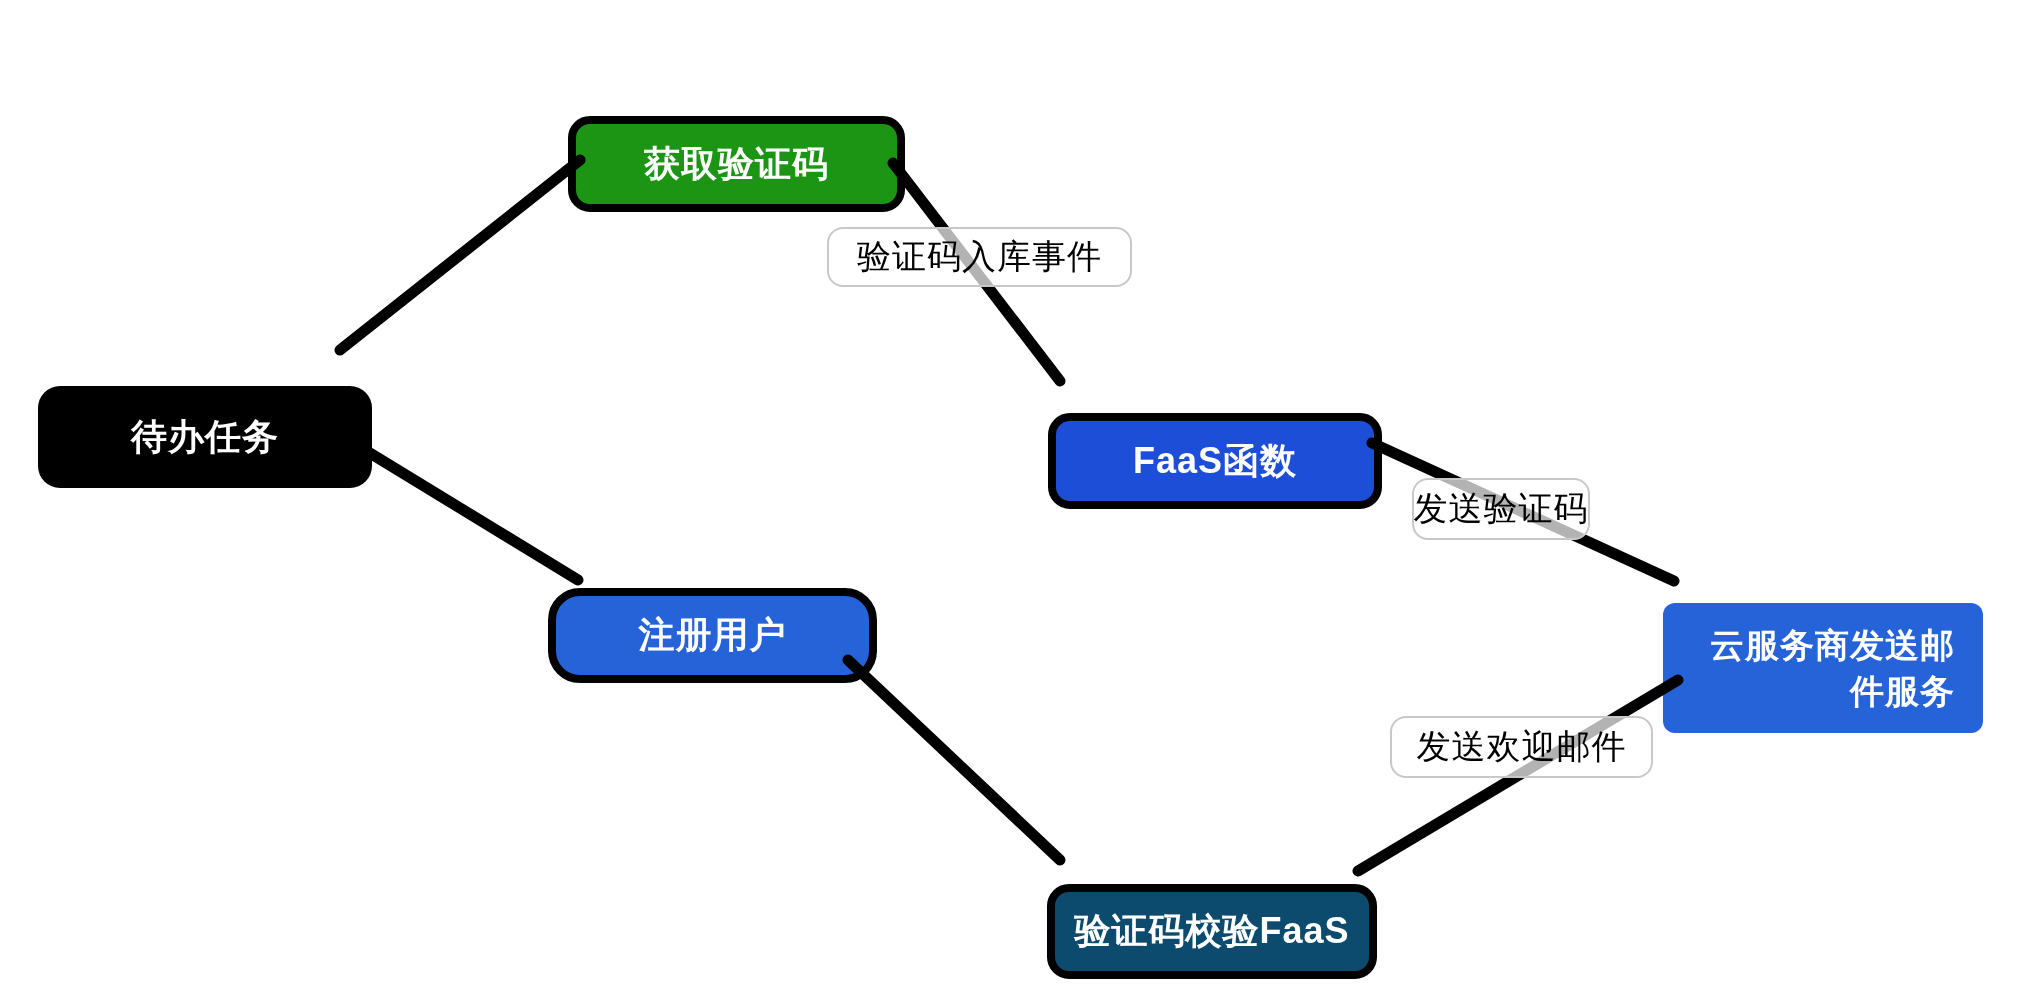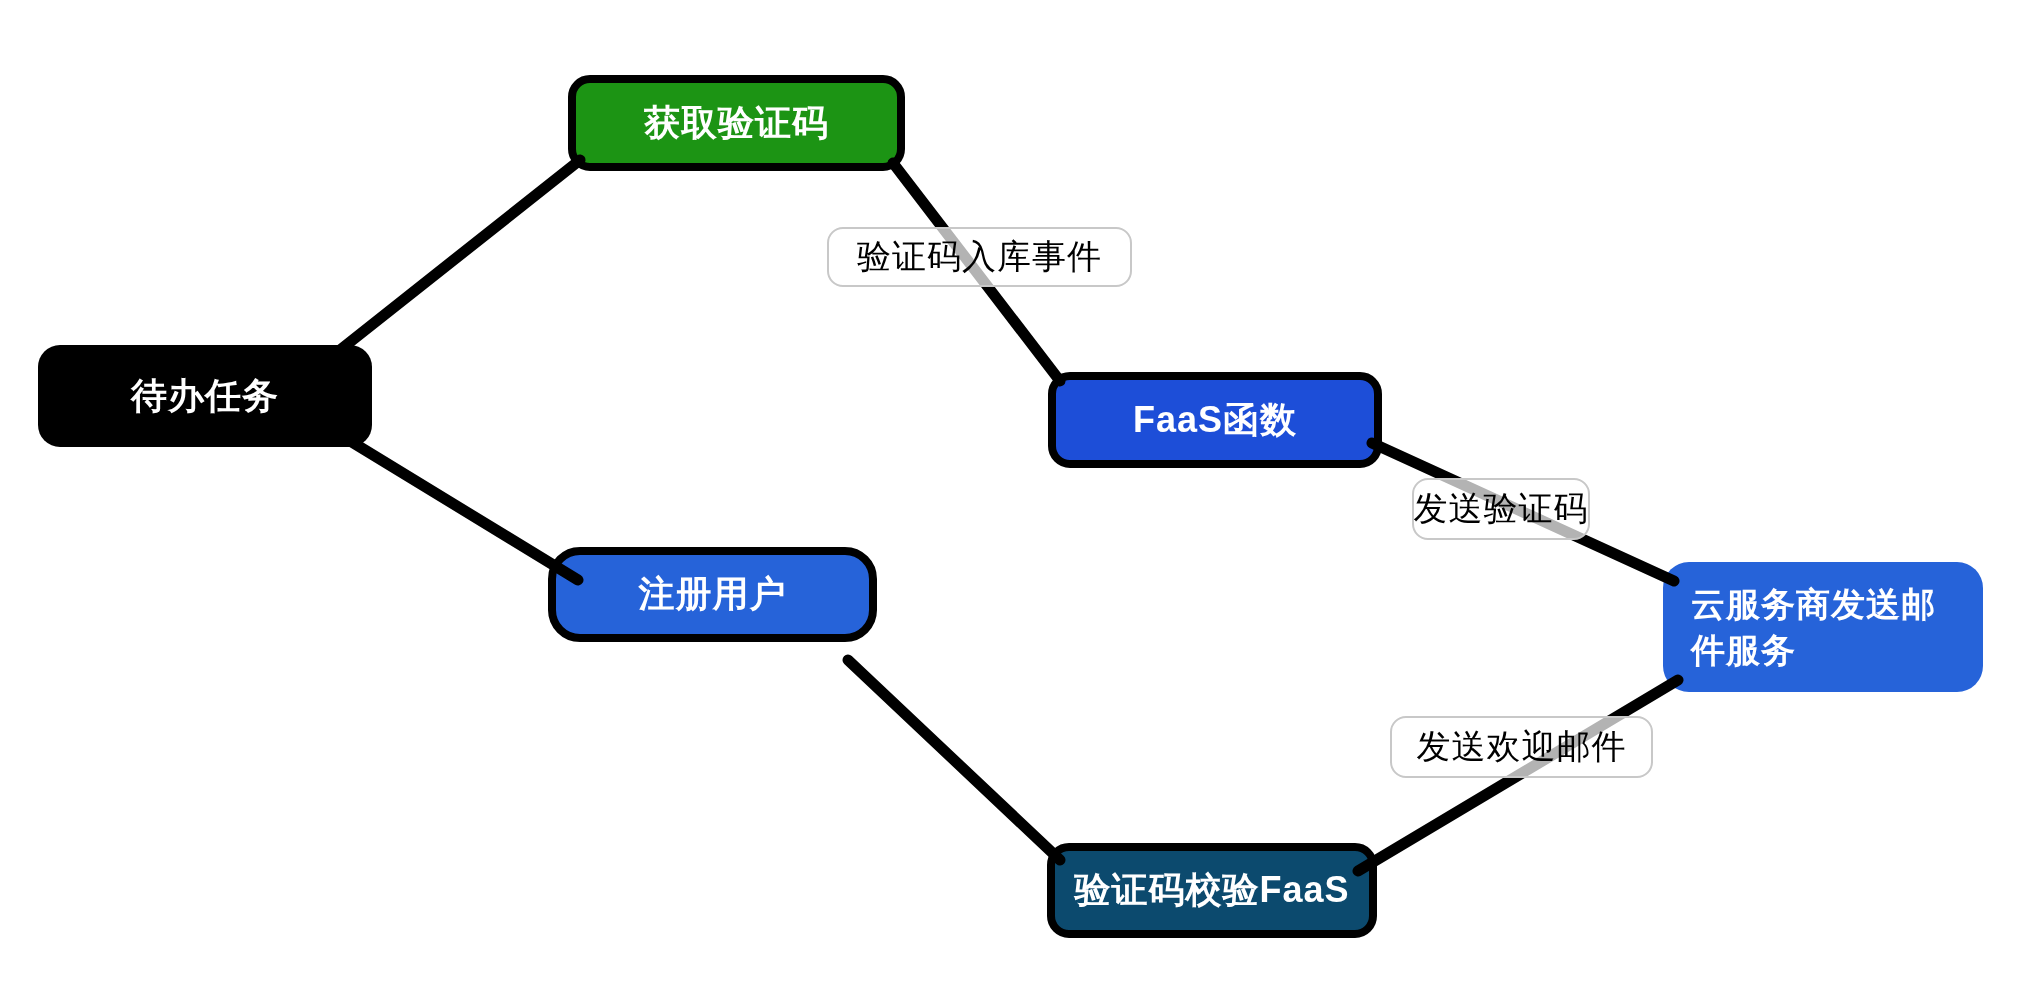--- a/index.html
+++ b/index.html
@@ -12,24 +12,25 @@
   }
   .node {
     position: absolute;
     display: flex;
     align-items: center;
     justify-content: center;
     box-sizing: border-box;
     color: #ffffff;
     font-size: 36px;
     font-weight: 600;
-    text-align: left;
+    text-align: right;
     z-index: 1;
     letter-spacing: 1px;
     cursor: default;
+    margin-top: 41px;
   }
   .node.bordered { border: 8px solid #000000; }
   #node-todo {
     left: 38px; top: 345px; width: 334px; height: 102px;
     background: #000000; border-radius: 22px;
   }
   #node-get-code {
     left: 568px; top: 75px; width: 337px; height: 96px;
     background: #1c9414; border-radius: 22px;
   }
@@ -40,21 +41,21 @@
   #node-register {
     left: 548px; top: 547px; width: 329px; height: 95px;
     background: #2663d9; border-radius: 32px;
   }
   #node-verify-faas {
     left: 1047px; top: 843px; width: 330px; height: 95px;
     background: #0c4a6e; border-radius: 22px;
   }
   #node-cloud-mail {
     left: 1663px; top: 562px; width: 320px; height: 130px;
-    background: #2663d9; border-radius: 26px;
+    background: #2663d9; border-radius: 12px;
     font-size: 34px; line-height: 46px;
     padding: 0 28px;
   }
   #edge-layer {
     position: absolute; left: 0; top: 0;
     width: 2022px; height: 996px;
     z-index: 2;
     pointer-events: none;
   }
   #edge-layer line {

